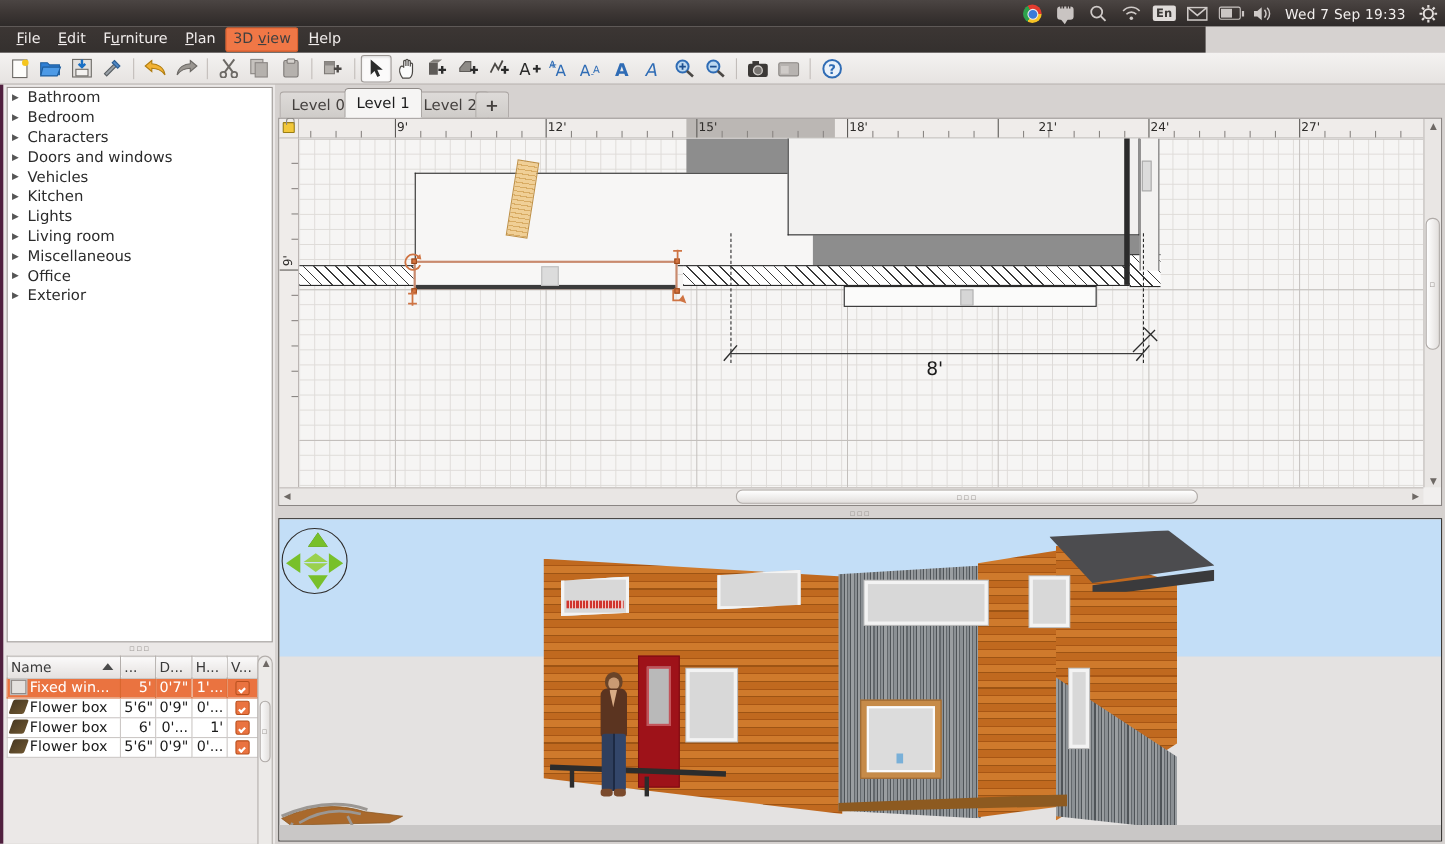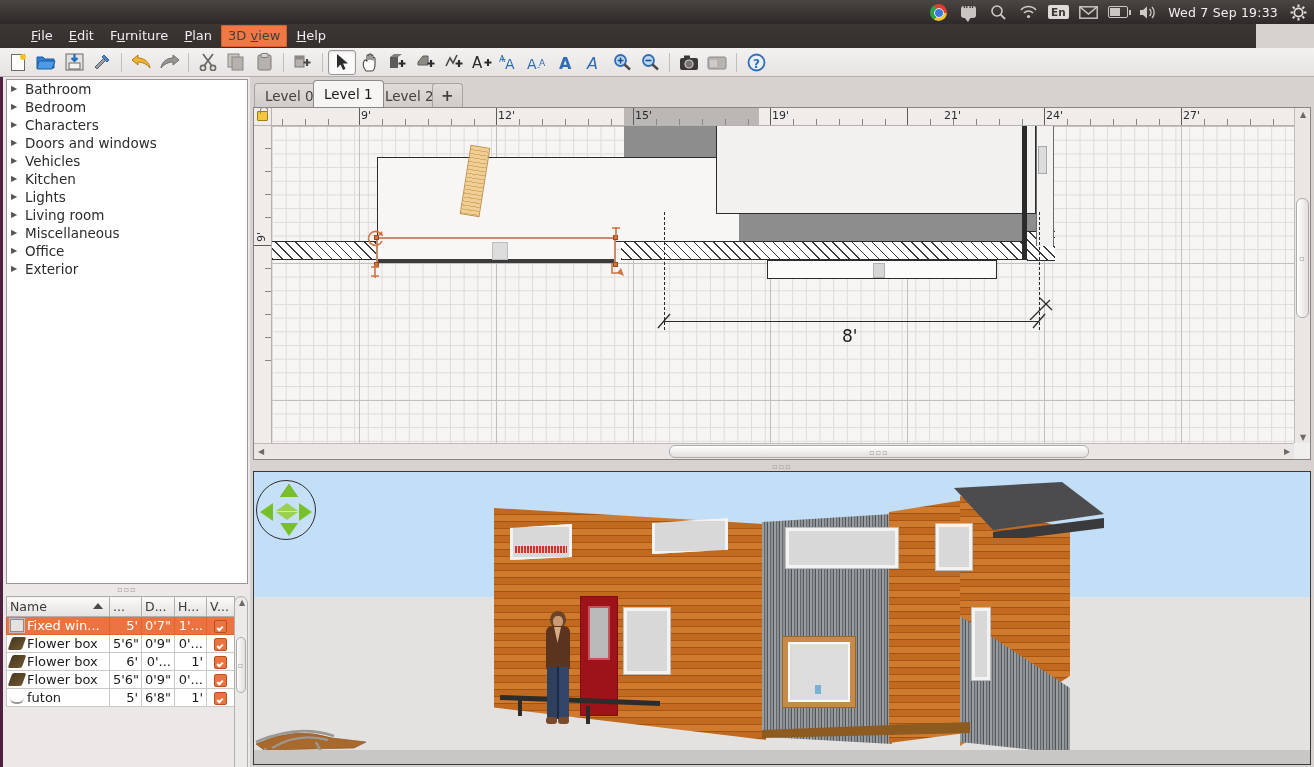--- a/index.html
+++ b/index.html
@@ -43,23 +43,23 @@
     padding: 1px 3px; border-radius: 2px; font-weight: bold; }
   .battery { width: 21px; height: 12px; border: 1.6px solid #cbc6c4;
     border-radius: 2px; position: relative; }
   .battery::after { content: ""; position: absolute; right: -4px; top: 3px;
     width: 2.5px; height: 5px; background: #cbc6c4; }
   .battery-fill { position: absolute; left: 1px; top: 1px; bottom: 1px; right: 7px;
     background: #cbc6c4; }
 
   
   #menubar {
-    position: absolute; left: 0; top: 24px; width: 1256px; height: 24px;
+    position: absolute; left: 0; top: 24px; width: 1096px; height: 24px;
     background: linear-gradient(to bottom, #3c3634 0%, #34302e 100%);
-    display: flex; align-items: center; padding-left: 24px; gap: 2px;
+    display: flex; align-items: center; padding-left: 8px; gap: 2px;
   }
   .menu-item {
     color: #f0eceb; font-size: 13px; padding: 3px 7px 4px 7px;
     white-space: nowrap; border-radius: 2px;
   }
   .menu-item.active { background: #f07746; color: #404040;
     box-shadow: inset 0 0 0 1px #d95f2d; }
   .menu-item u { text-decoration: underline; }
 
   
@@ -597,27 +597,20 @@
           <td class="td-num">1'</td>
           <td class="td-chk"><span class="chk"></span></td>
         </tr>
         <tr>
           <td class="td-name"><span class="ficon box"></span><span>Flower box</span></td>
           <td class="td-num">5'6"</td>
           <td class="td-num">0'9"</td>
           <td class="td-num">0'...</td>
           <td class="td-chk"><span class="chk"></span></td>
         </tr>
-        <tr>
-          <td class="td-name"><span class="ficon futon"></span><span>futon</span></td>
-          <td class="td-num">5'</td>
-          <td class="td-num">6'8"</td>
-          <td class="td-num">1'</td>
-          <td class="td-chk"><span class="chk"></span></td>
-        </tr>
       </tbody>
     </table>
     <div id="furn-vscroll">
       <div class="sb-arrow" style="top:0">▲</div>
       <div id="furn-vthumb">
           <span class="thumb-grip">▫</span>
         </div>
 
     </div>
   </div>
@@ -640,21 +633,21 @@
 
     <div id="ruler-top">
       <div id="ruler-sel" style="left:352px; width:135px;"></div>
       <div class="rtick" style="left:87px"></div>
         <div class="rlabel" style="left:87px">9'</div>
       <div class="rtick" style="left:224px"></div>
         <div class="rlabel" style="left:224px">12'</div>
       <div class="rtick" style="left:361px"></div>
         <div class="rlabel" style="left:361px">15'</div>
       <div class="rtick" style="left:498px"></div>
-        <div class="rlabel" style="left:498px">19'</div>
+        <div class="rlabel" style="left:498px">18'</div>
       <div class="rtick" style="left:635px"></div>
         <div class="rlabel" style="left:670px">21'</div>
       <div class="rtick" style="left:772px"></div>
         <div class="rlabel" style="left:772px">24'</div>
       <div class="rtick" style="left:909px"></div>
         <div class="rlabel" style="left:909px">27'</div>
       <div class="rtick small" style="left:10px"></div>
         <div class="rtick small" style="left:33px"></div>
       <div class="rtick small" style="left:56px"></div>
         <div class="rtick small" style="left:110px"></div>

